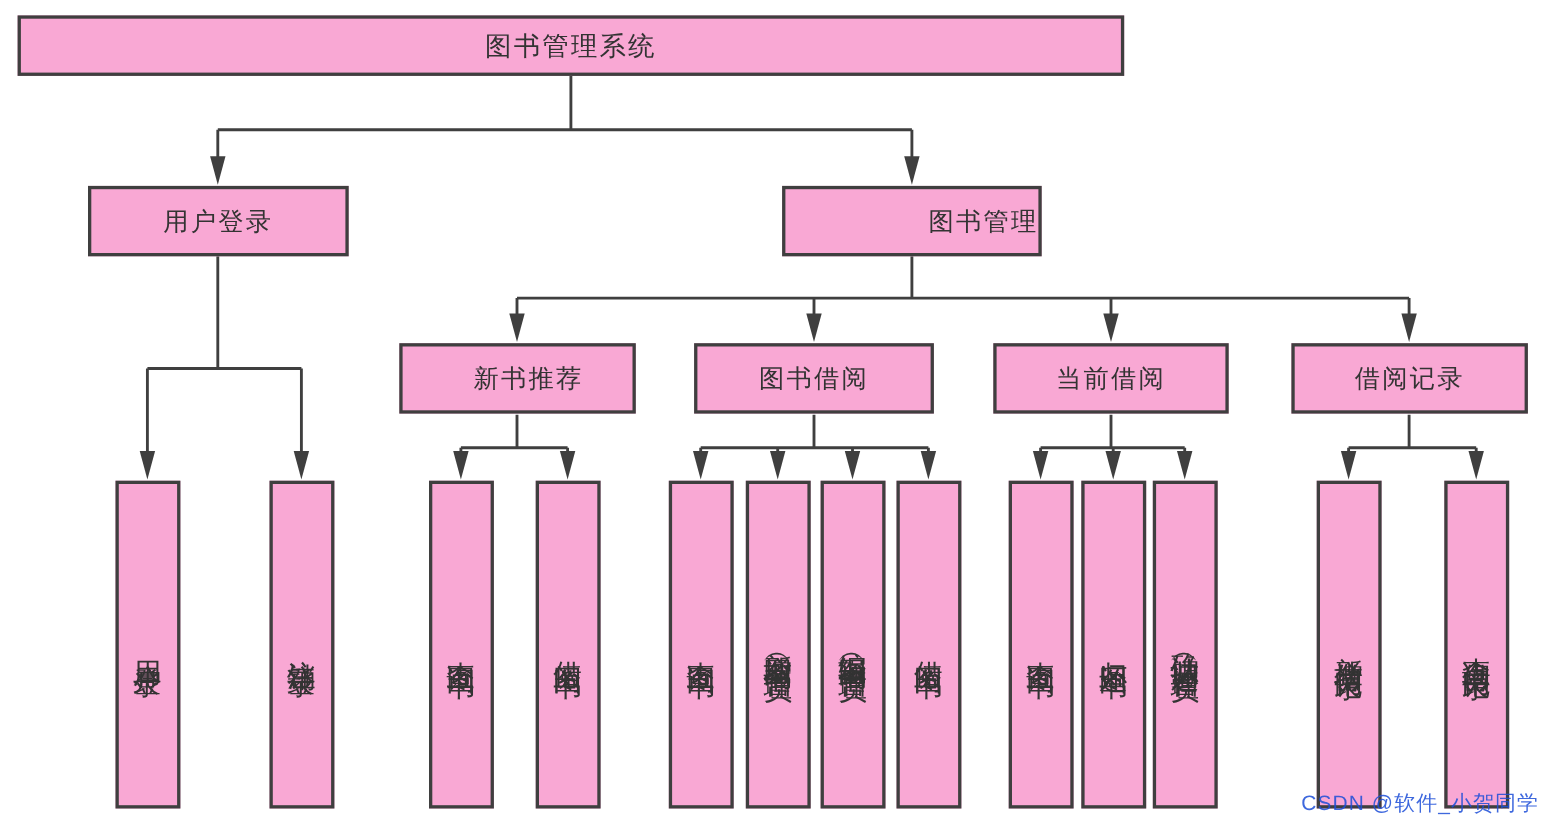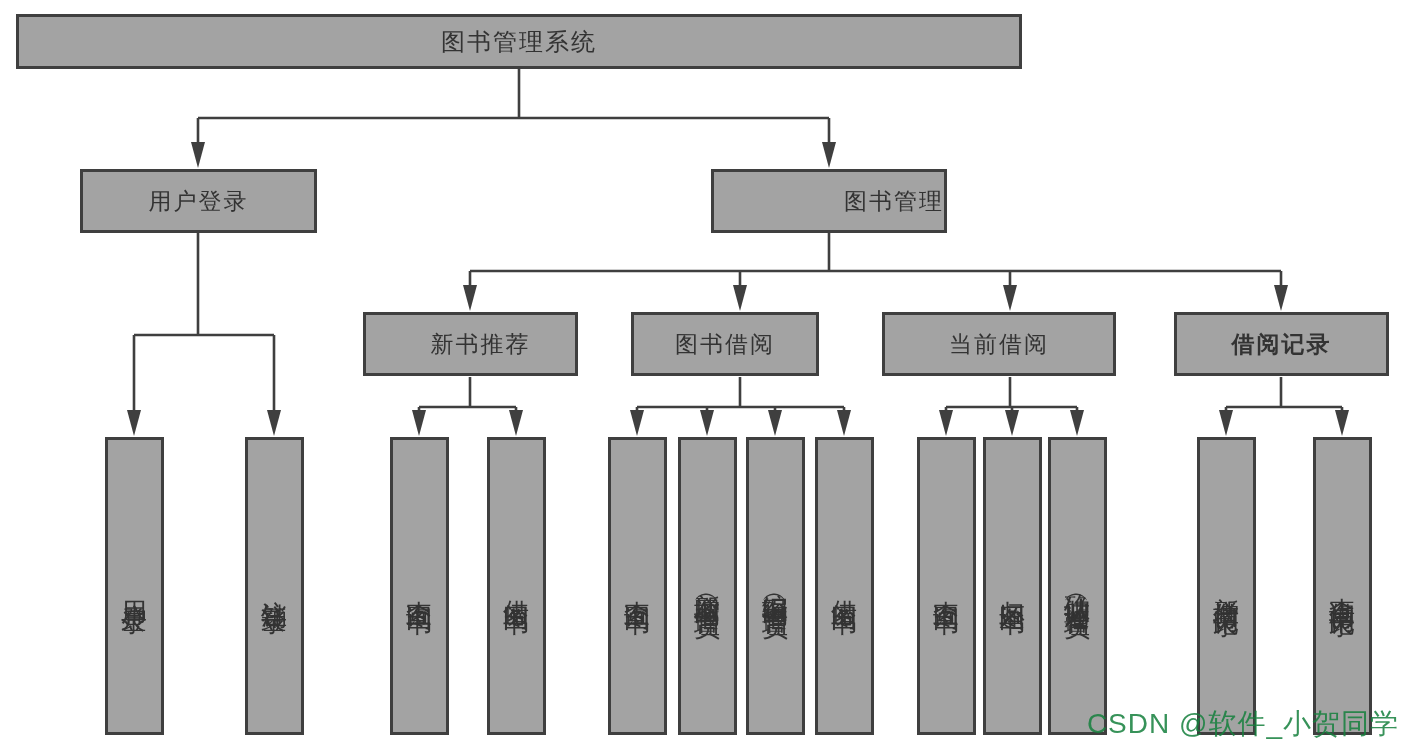--- a/index.html
+++ b/index.html
@@ -19,21 +19,21 @@
     position: absolute;
     left: 0;
     top: 0;
     width: 1405px;
     height: 747px;
     z-index: 1;
   }
   .node {
     position: absolute;
     box-sizing: border-box;
-    background: #a3a3a3;
+    background: #f9a8d4;
     border: 3px solid #3f3f3f;
     color: #333333;
     display: flex;
     align-items: center;
     justify-content: center;
     z-index: 2;
     text-align: center;
   }
   .node.root {
     left: 16px; top: 14px; width: 1006px; height: 55px;
@@ -52,43 +52,43 @@
     text-orientation: mixed;
     letter-spacing: 3px;
     line-height: 1;
     max-height: 284px;
   }
   
   .n-user-login     { left: 80px;  top: 169px; width: 237px; }
   .n-book-mgmt      { left: 711px; top: 169px; width: 236px; justify-content: flex-end; }
   
   .n-new-book       { left: 363px; top: 312px; width: 215px; height: 65px; padding-left: 20px; }
-  .n-borrow         { left: 631px; top: 312px; width: 188px; height: 65px; }
-  .n-current        { left: 882px; top: 312px; width: 234px; height: 65px; }
-  .n-records        { left: 1174px; top: 312px; width: 215px; height: 65px; font-weight: bold; }
+  .n-borrow         { left: 631px; top: 312px; width: 218px; height: 65px; }
+  .n-current        { left: 903px; top: 312px; width: 214px; height: 65px; }
+  .n-records        { left: 1174px; top: 312px; width: 215px; height: 65px; }
   
   .leaf-u1 { left: 105px; }
   .leaf-u2 { left: 245px; }
   .leaf-n1 { left: 390px; }
   .leaf-n2 { left: 487px; }
   .leaf-b1 { left: 608px; }
   .leaf-b2 { left: 678px; }
   .leaf-b3 { left: 746px; }
   .leaf-b4 { left: 815px; }
   .leaf-c1 { left: 917px; }
   .leaf-c2 { left: 983px; }
   .leaf-c3 { left: 1048px; }
   .leaf-r1 { left: 1197px; }
   .leaf-r2 { left: 1313px; }
   .watermark {
     position: absolute;
     right: 6px;
     bottom: 4px;
-    font-size: 28px;
-    color: #15803d;
+    font-size: 19px;
+    color: #1d4ed8;
     opacity: 0.85;
     z-index: 3;
     letter-spacing: 1px;
     white-space: nowrap;
   }
 </style>
 </head>
 <body>
 
 <div class="canvas">

